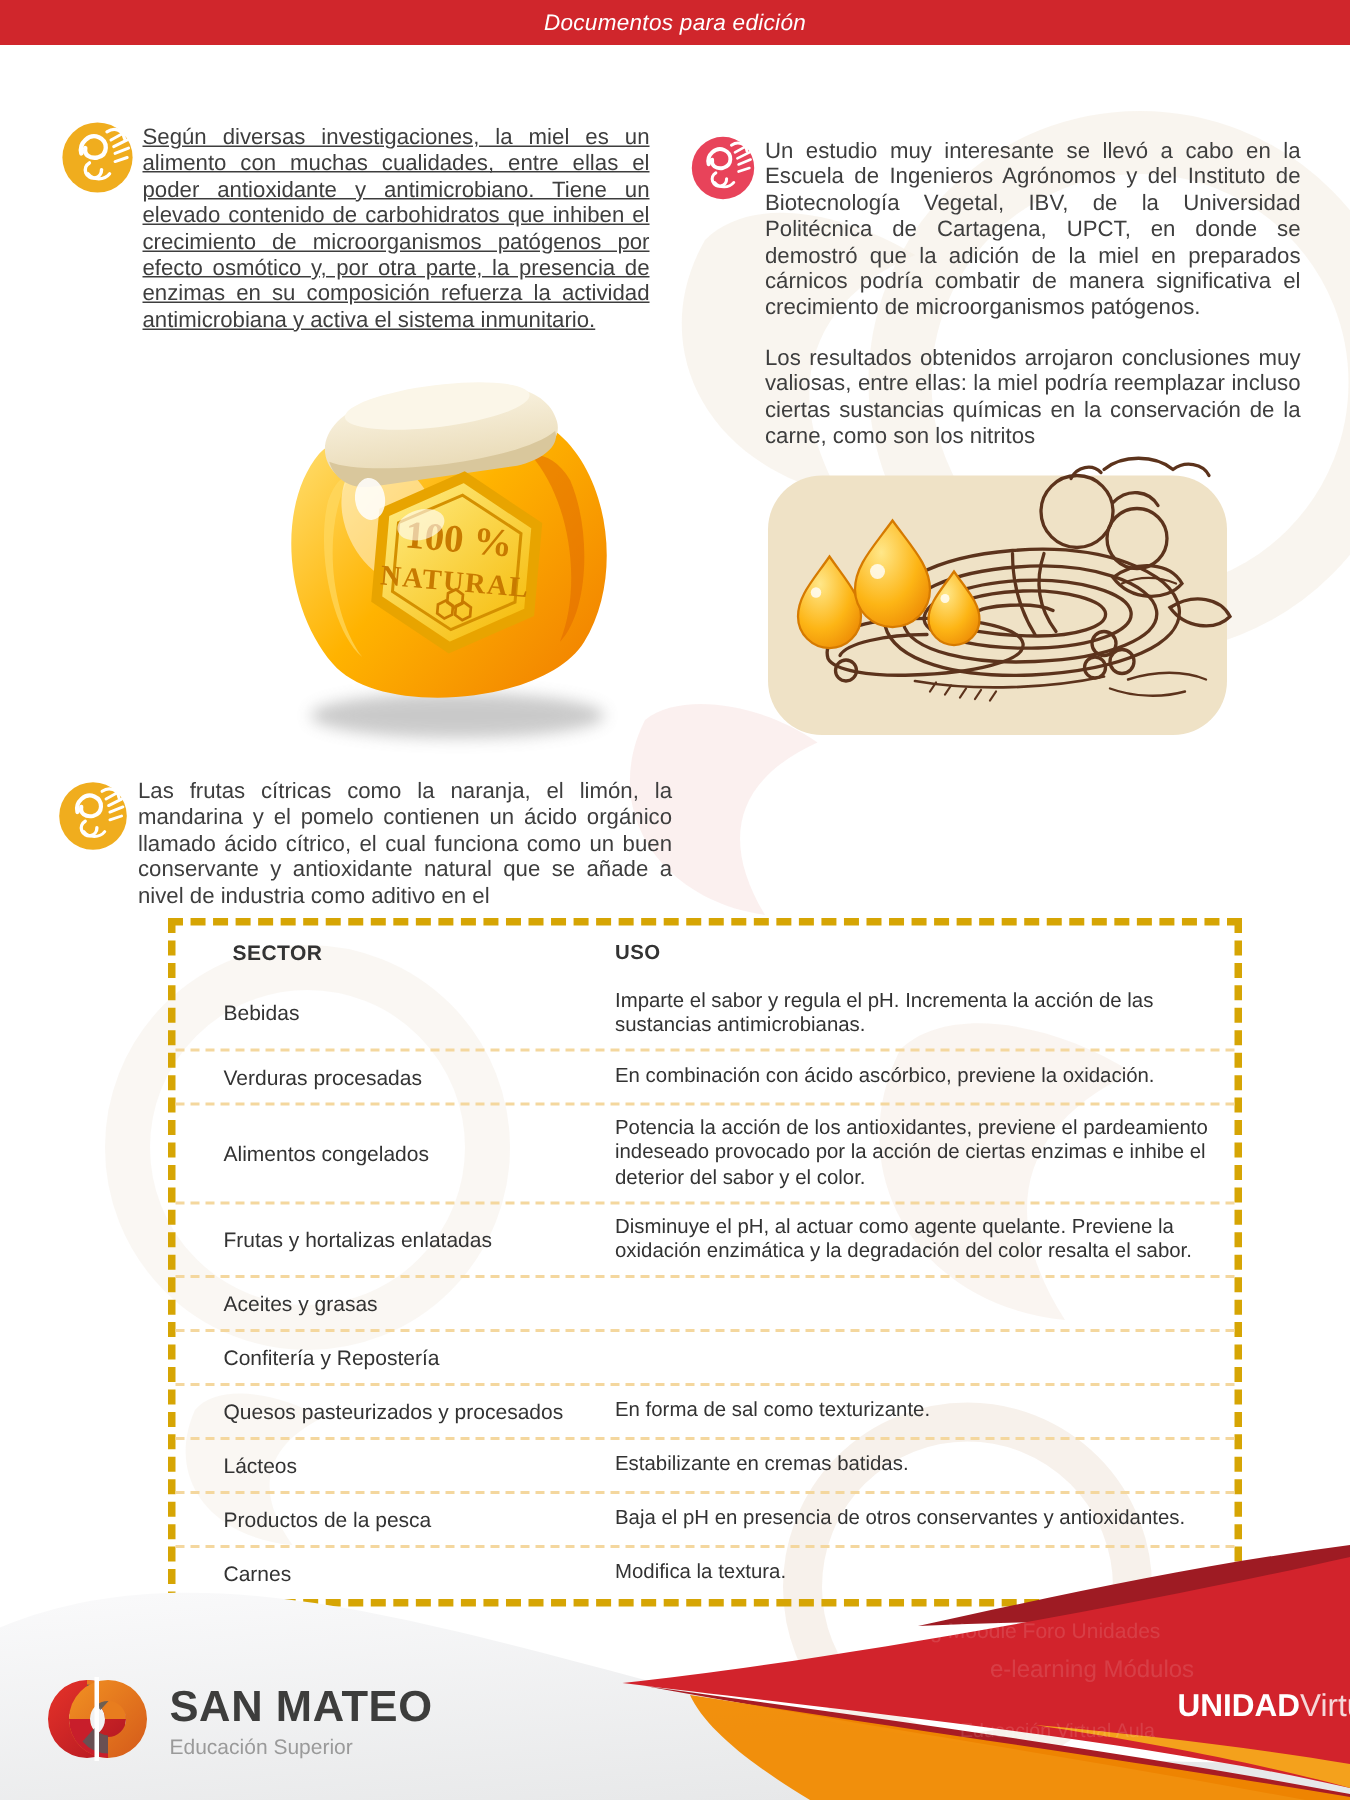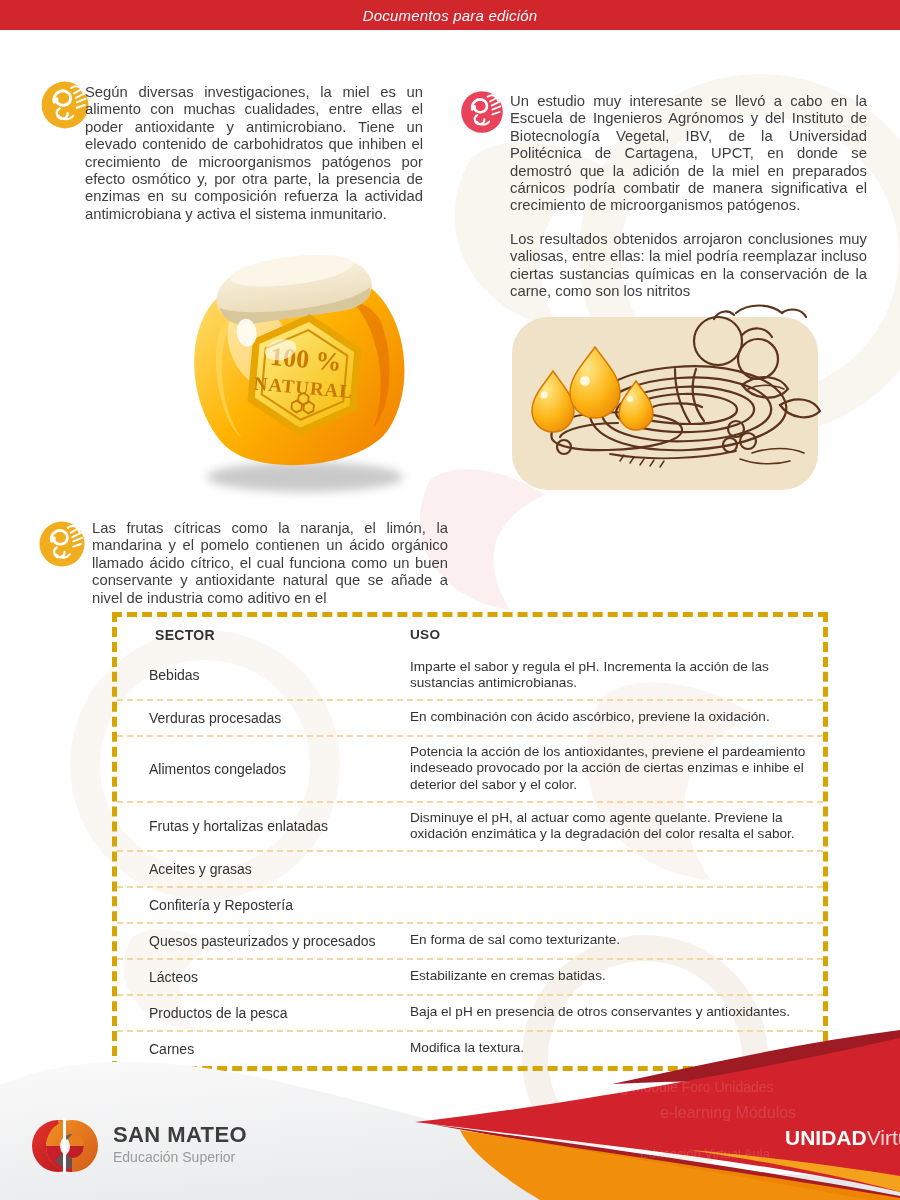--- a/index.html
+++ b/index.html
@@ -14,21 +14,21 @@
     position:absolute; left:0; top:0; width:900px; height:30px;
     background:#d0262c; display:flex; align-items:center; justify-content:center;
   }
   .banner-title { color:#ffffff; font-size:15px; font-weight:normal; font-style:italic; letter-spacing:.2px; }
 
   
   .wm { position:absolute; left:0; top:0; width:900px; height:1200px; pointer-events:none; }
 
   
   .para { position:absolute; font-size:14.8px; line-height:17.4px; text-align:justify; color:#3e3e3e; }
-  .p1 { left:85px;  top:84px;  width:338px; }
+  .p1 { left:95px;  top:84px;  width:338px;text-decoration:underline; }
   .p2 { left:510px; top:93px;  width:357px; }
   .p2 .gap { height:16px; }
   .p4 { left:92px;  top:520px; width:356px; }
   .p5 { left:460px; top:520px; width:409px; }
 
   
   .badge { position:absolute; }
   .badge svg { display:block; }
   .badge-yellow { color:#f0ad1e; }
   .badge-red    { color:#e8435a; }
@@ -56,21 +56,21 @@
   .thead { font-weight:bold; color:#1d1d1d; font-size:14px; letter-spacing:.3px; }
   .thead .cell-sector { padding:10px 0 8px 38px; }
   .thead .cell-uso    { padding:10px 0 8px 0; text-align:center; }
   .cell-sector { padding:9px 10px 9px 32px; font-size:14px; display:flex; align-items:center; color:#333; }
   .cell-uso    { padding:7px 14px 7px 0;  font-size:13.6px; line-height:16.6px; display:flex; align-items:center; color:#333; }
 
   
   .footer-art { position:absolute; left:0; top:1000px; width:900px; height:200px; }
   .logo { position:absolute; left:27px; top:1110px; width:76px; height:72px; }
   .brand { position:absolute; left:113px; top:1122px; }
-  .brand-name { font-size:22px; font-weight:bold; color:#3d3d3c; letter-spacing:.4px; }
+  .brand-name { font-size:29px; font-weight:bold; color:#3d3d3c; letter-spacing:.4px; }
   .brand-sub  { font-size:14px; color:#9a9a9a; margin-top:1px; }
   .uv { position:absolute; left:748px; top:1126px; font-size:21px; color:#ffffff; white-space:nowrap; }
   .uv .ub { font-weight:bold;margin-left:37px; }
   .uv .ul { font-weight:normal; opacity:.82; }
 </style>
 </head>
 <body>
 
 <div class="page">
 

